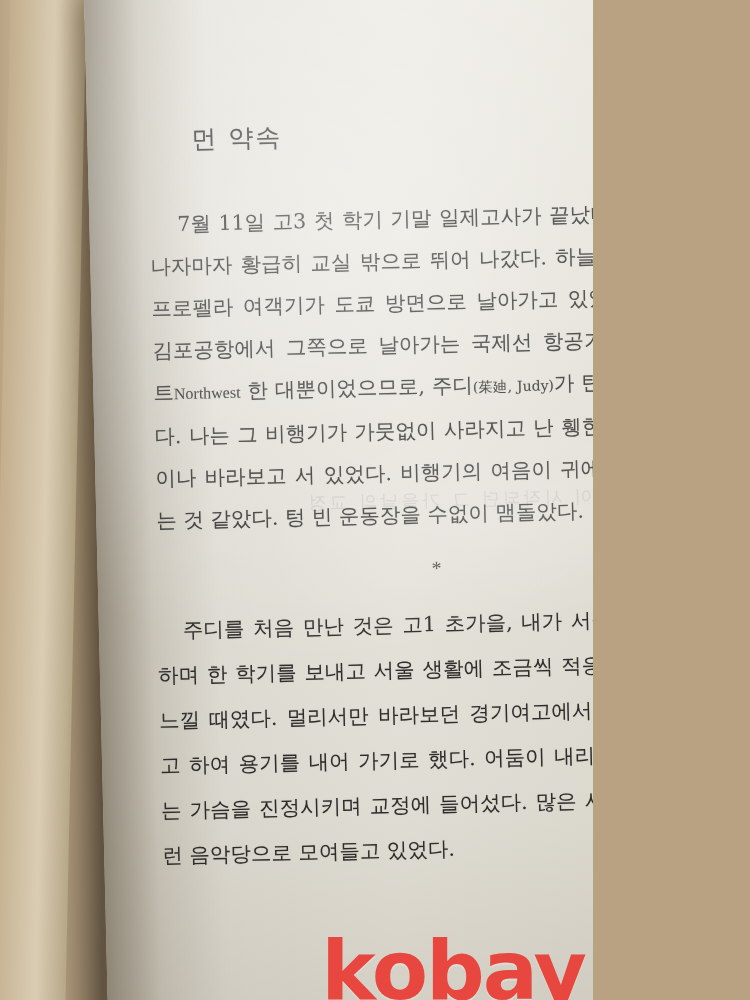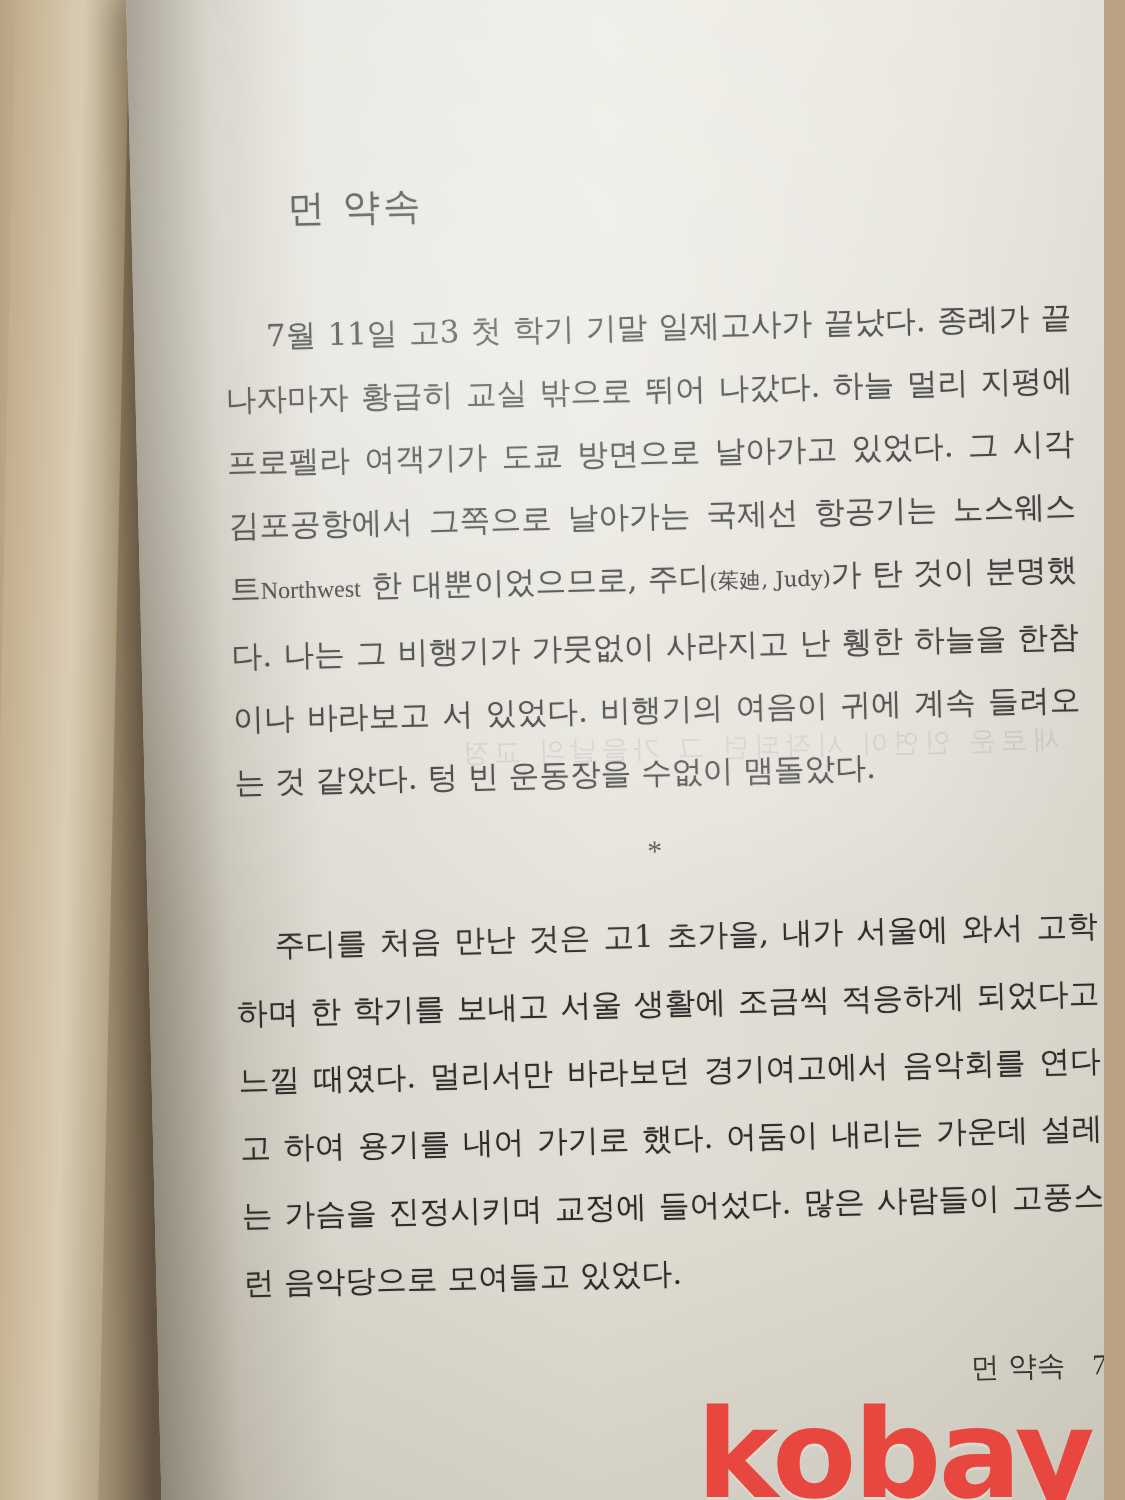--- a/index.html
+++ b/index.html
@@ -10,21 +10,21 @@
     width: 750px;
     height: 1000px;
     overflow: hidden;
     font-family: "Liberation Serif", serif;
     background: #b9a282;
   }
 
   
   .scene {
     position: relative;
-    width: 736px;
+    width: 593px;
     height: 1000px;
     background: linear-gradient(100deg, #c8b391 0%, #bda command 40%, #b49b78 100%);
     overflow: hidden;
   }
   .desk {
     position: absolute;
     inset: 0;
     background:
       linear-gradient(105deg, #c2ab88 0%, #bda88a 35%, #b09770 70%, #a98f6a 100%);
   }

